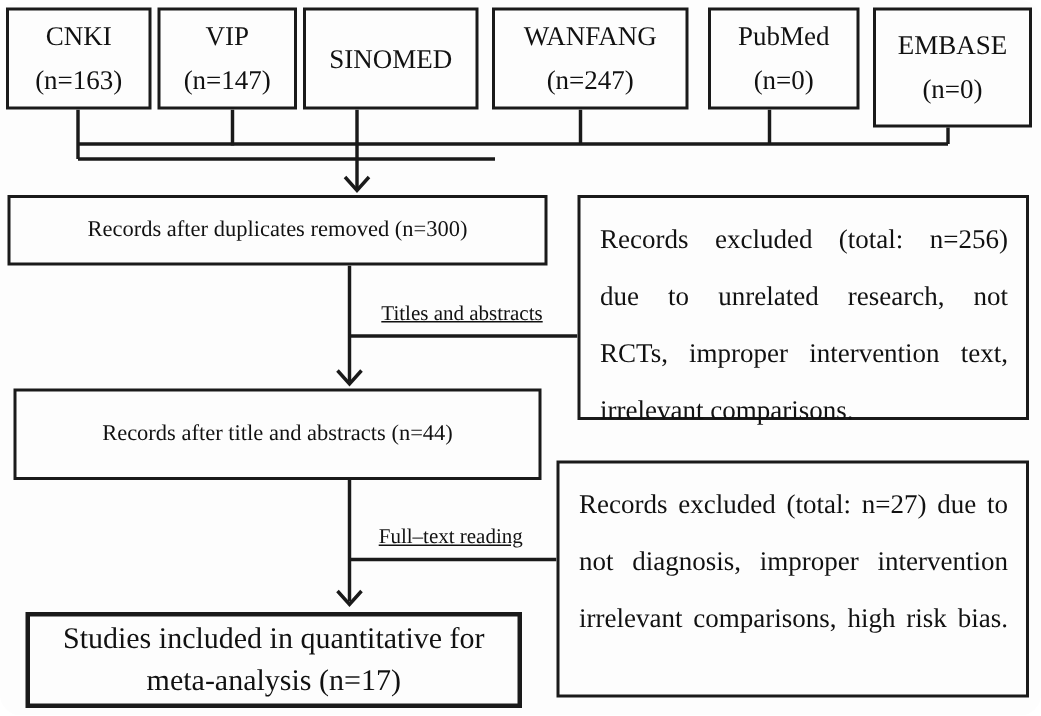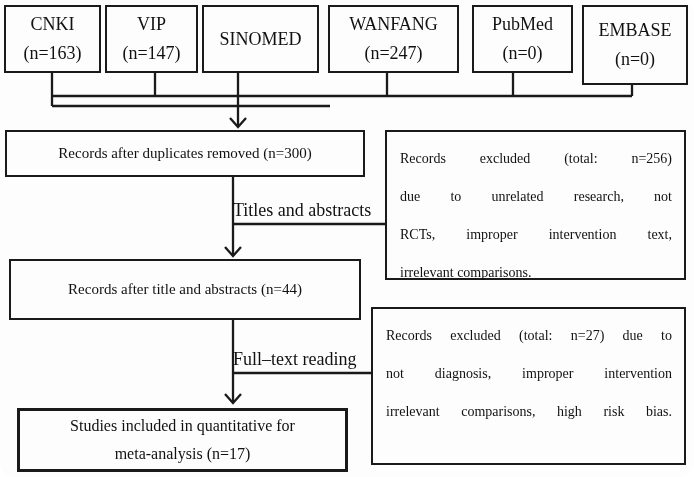--- a/index.html
+++ b/index.html
@@ -15,30 +15,30 @@
   }
   .srcbox{
     display:flex;flex-direction:column;justify-content:center;align-items:center;
     font-size:18px;line-height:29px;text-align:center;
   }
   .onelinebox{
     display:flex;align-items:center;justify-content:center;
     font-size:15px;text-align:center;
   }
   .excluded{
-    font-size:14px;line-height:38px;padding:8px 12px 0 13px;
+    font-size:18px;line-height:38px;padding:8px 12px 0 13px;
   }
   .excluded .jline{text-align:justify;text-align-last:justify;}
   .excluded .lline{text-align:left;}
   .included{
     display:flex;flex-direction:column;justify-content:center;align-items:center;
-    font-size:16px;line-height:28px;text-align:center;border-width:3px;
+    font-size:20px;line-height:28px;text-align:center;border-width:3px;
   }
   .edgelabel{
-    position:absolute;font-size:18px;line-height:22px;text-align:left;z-index:3;
+    position:absolute;font-size:14px;line-height:22px;text-align:center;z-index:3;text-decoration:underline;
   }
   #connectors{position:absolute;left:0;top:0;z-index:1;}
 </style>
 </head>
 <body>
 
 <div id="stage">
 
   <svg id="connectors" width="694" height="477" viewBox="0 0 694 477" fill="none" stroke="#1a1a1a" stroke-width="2.3">
 

